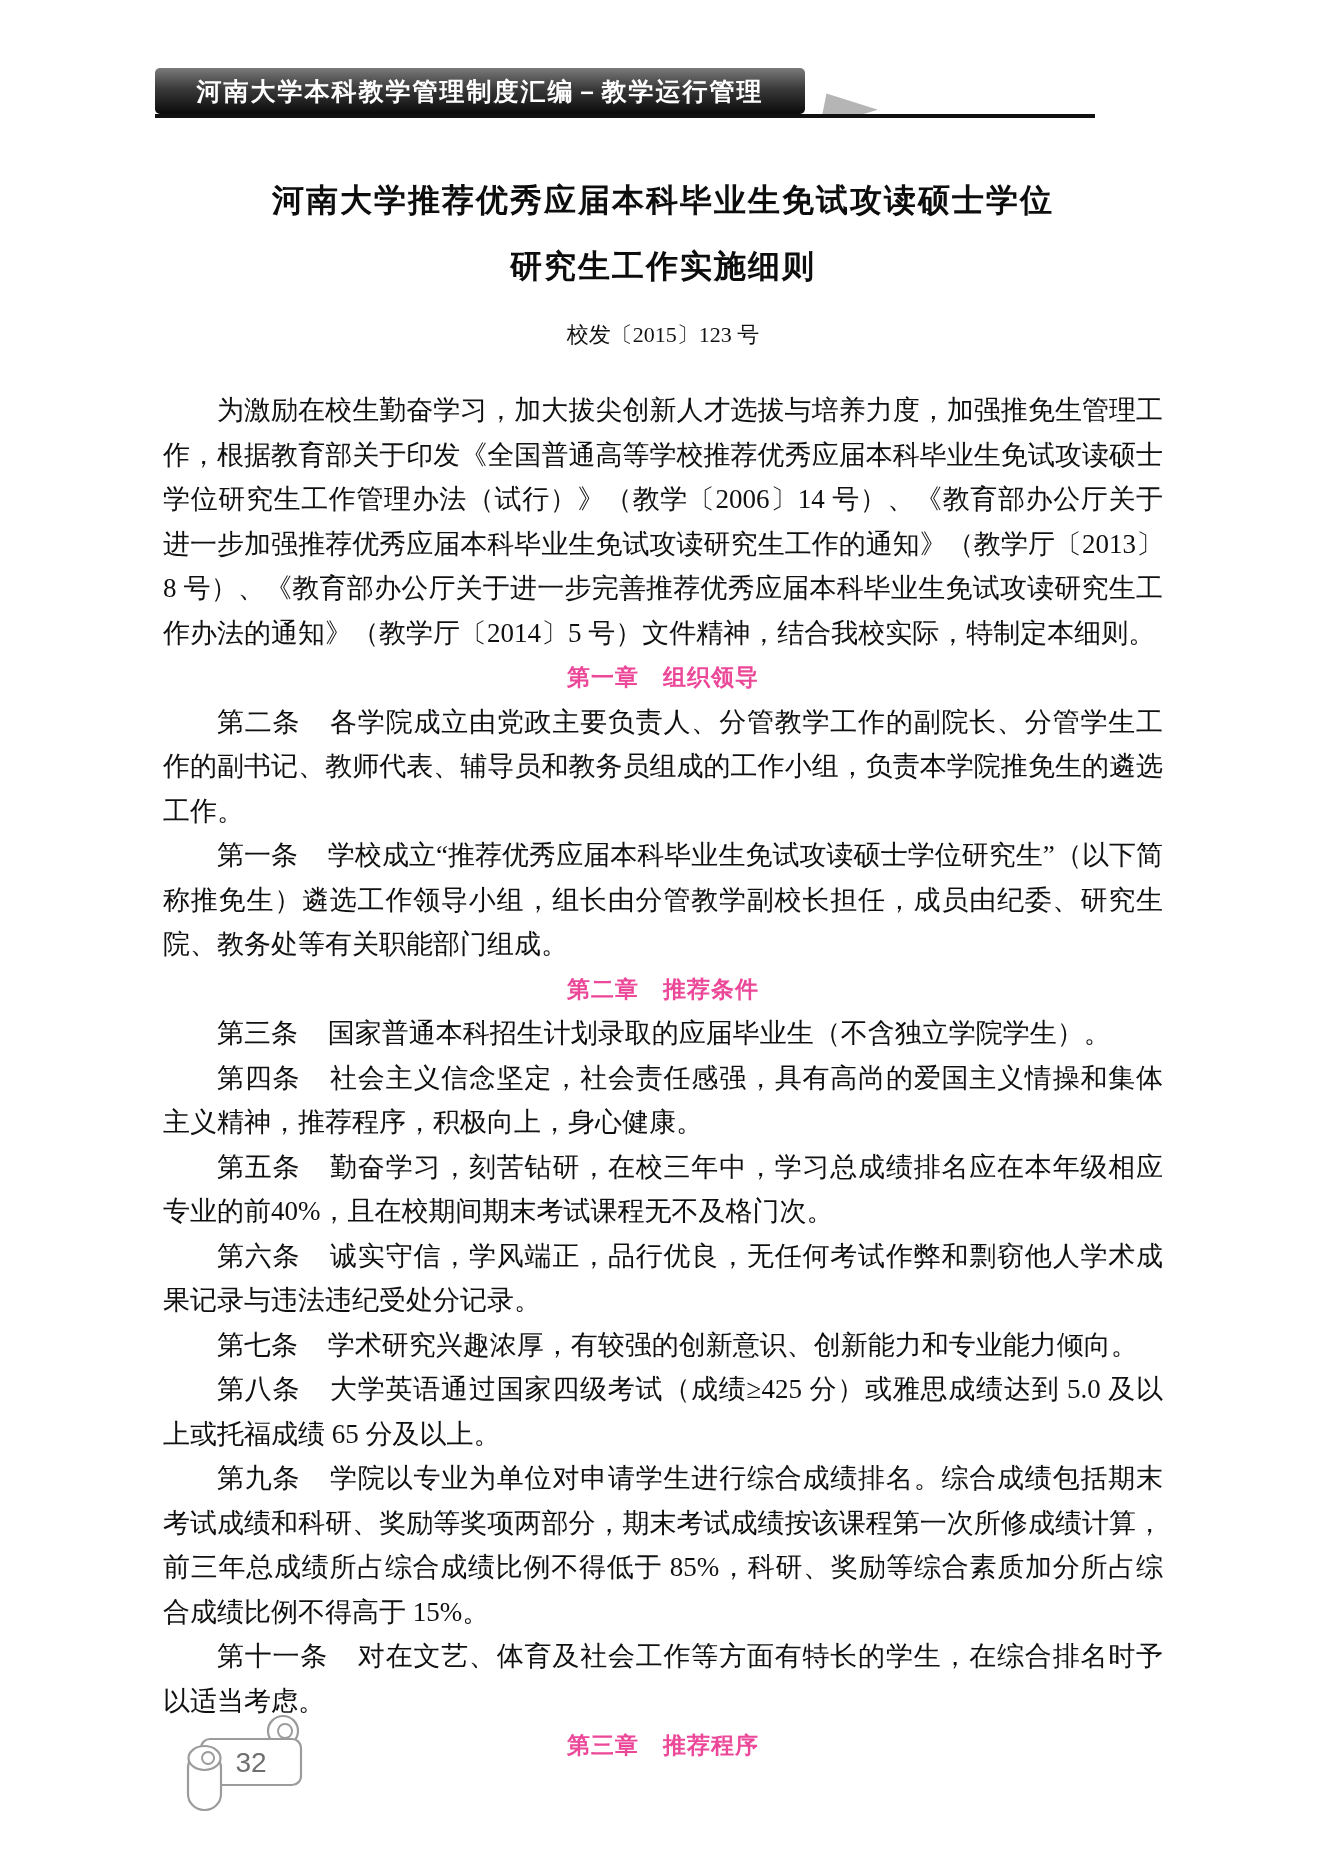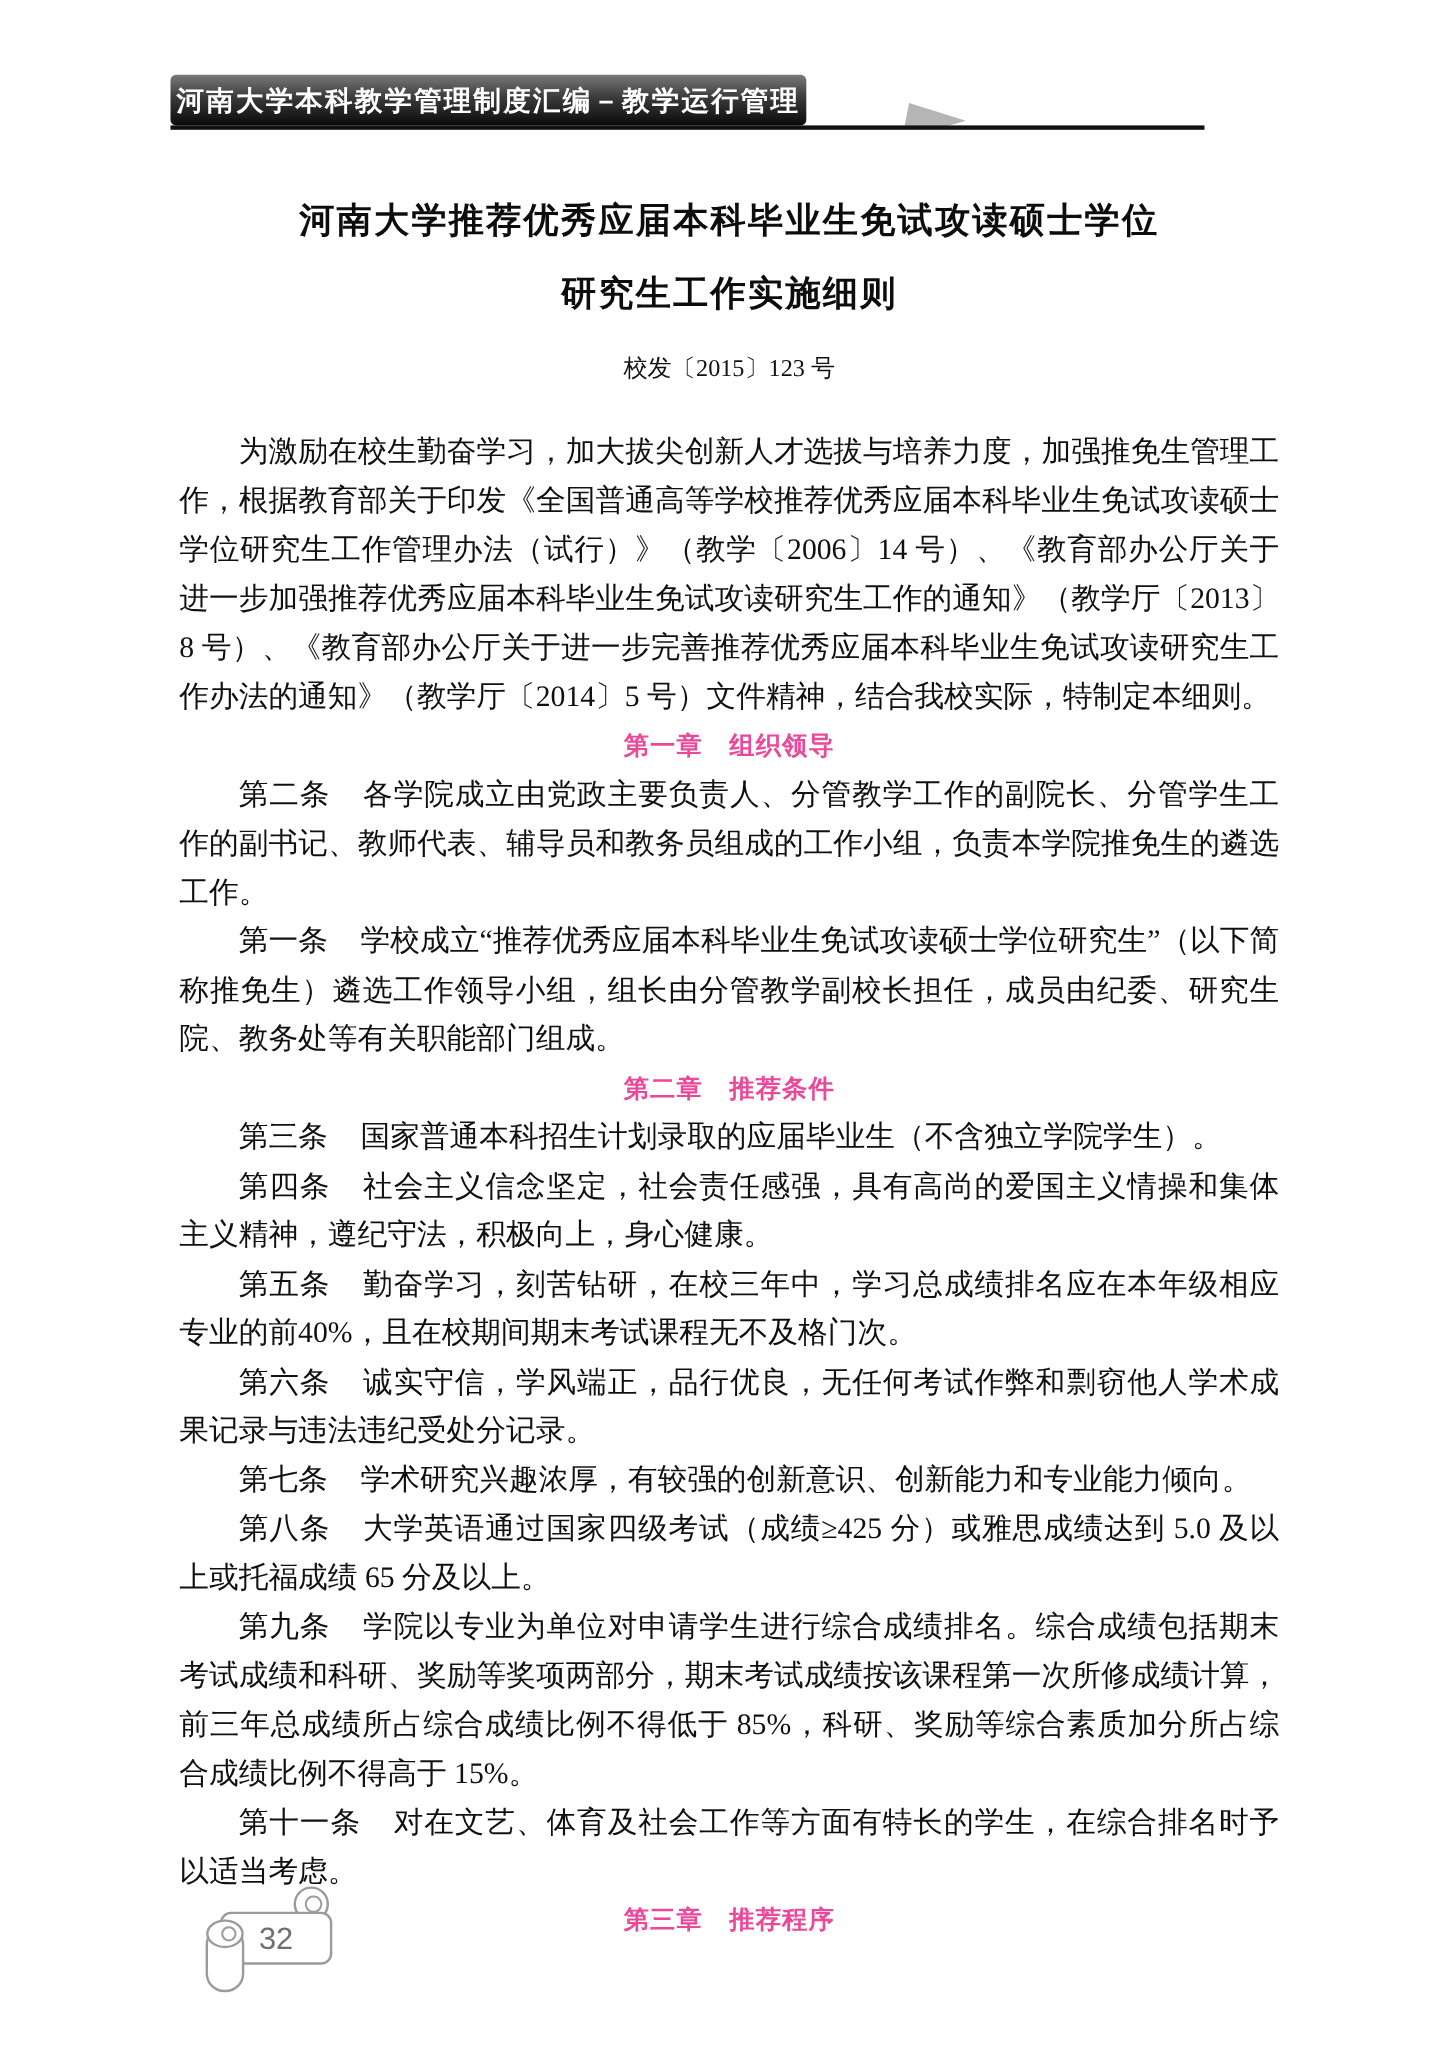--- a/index.html
+++ b/index.html
@@ -10,21 +10,21 @@
     background: #ffffff;
     overflow: hidden;
     font-family: "Liberation Serif", serif;
     color: #111111;
   }
 
   
   .banner {
     position: absolute;
     left: 155px; top: 68px;
-    width: 578px; height: 46px;
+    width: 650px; height: 46px;
     background: linear-gradient(to bottom, #7a7a7a 0%, #3a3a3a 45%, #0a0a0a 100%);
     border-radius: 5px;
     display: flex; align-items: center; justify-content: center;
   }
   .banner span {
     color: #ffffff;
     font-family: "Liberation Sans", sans-serif;
     font-weight: bold;
     font-size: 25px;
     letter-spacing: 2px;
@@ -117,21 +117,21 @@
     <div class="doc-number">校发〔2015〕123 号</div>
 
     <p class="para intro">为激励在校生勤奋学习，加大拔尖创新人才选拔与培养力度，加强推免生管理工作，根据教育部关于印发《全国普通高等学校推荐优秀应届本科毕业生免试攻读硕士学位研究生工作管理办法（试行）》（教学〔2006〕14 号）、《教育部办公厅关于进一步加强推荐优秀应届本科毕业生免试攻读研究生工作的通知》（教学厅〔2013〕8 号）、《教育部办公厅关于进一步完善推荐优秀应届本科毕业生免试攻读研究生工作办法的通知》（教学厅〔2014〕5 号）文件精神，结合我校实际，特制定本细则。</p>
 
     <h2 class="chapter-heading">第一章　组织领导</h2>
     <p class="para"><span class="art-label">第二条</span><span>各学院成立由党政主要负责人、分管教学工作的副院长、分管学生工作的副书记、教师代表、辅导员和教务员组成的工作小组，负责本学院推免生的遴选工作。</span></p>
     <p class="para"><span class="art-label">第一条</span><span>学校成立“推荐优秀应届本科毕业生免试攻读硕士学位研究生”（以下简称推免生）遴选工作领导小组，组长由分管教学副校长担任，成员由纪委、研究生院、教务处等有关职能部门组成。</span></p>
 
     <h2 class="chapter-heading">第二章　推荐条件</h2>
     <p class="para"><span class="art-label">第三条</span><span>国家普通本科招生计划录取的应届毕业生（不含独立学院学生）。</span></p>
-    <p class="para"><span class="art-label">第四条</span><span>社会主义信念坚定，社会责任感强，具有高尚的爱国主义情操和集体主义精神，遵纪守法，积极向上，身心健康。</span></p>
+    <p class="para"><span class="art-label">第四条</span><span>社会主义信念坚定，社会责任感强，具有高尚的爱国主义情操和集体主义精神，推荐程序，积极向上，身心健康。</span></p>
     <p class="para"><span class="art-label">第五条</span><span>勤奋学习，刻苦钻研，在校三年中，学习总成绩排名应在本年级相应专业的前40%，且在校期间期末考试课程无不及格门次。</span></p>
     <p class="para"><span class="art-label">第六条</span><span>诚实守信，学风端正，品行优良，无任何考试作弊和剽窃他人学术成果记录与违法违纪受处分记录。</span></p>
     <p class="para"><span class="art-label">第七条</span><span>学术研究兴趣浓厚，有较强的创新意识、创新能力和专业能力倾向。</span></p>
     <p class="para"><span class="art-label">第八条</span><span>大学英语通过国家四级考试（成绩≥425 分）或雅思成绩达到 5.0 及以上或托福成绩 65 分及以上。</span></p>
     <p class="para"><span class="art-label">第九条</span><span>学院以专业为单位对申请学生进行综合成绩排名。综合成绩包括期末考试成绩和科研、奖励等奖项两部分，期末考试成绩按该课程第一次所修成绩计算，前三年总成绩所占综合成绩比例不得低于 85%，科研、奖励等综合素质加分所占综合成绩比例不得高于 15%。</span></p>
     <p class="para"><span class="art-label">第十一条</span><span>对在文艺、体育及社会工作等方面有特长的学生，在综合排名时予以适当考虑。</span></p>
 
     <h2 class="chapter-heading">第三章　推荐程序</h2>
 
   </div>

